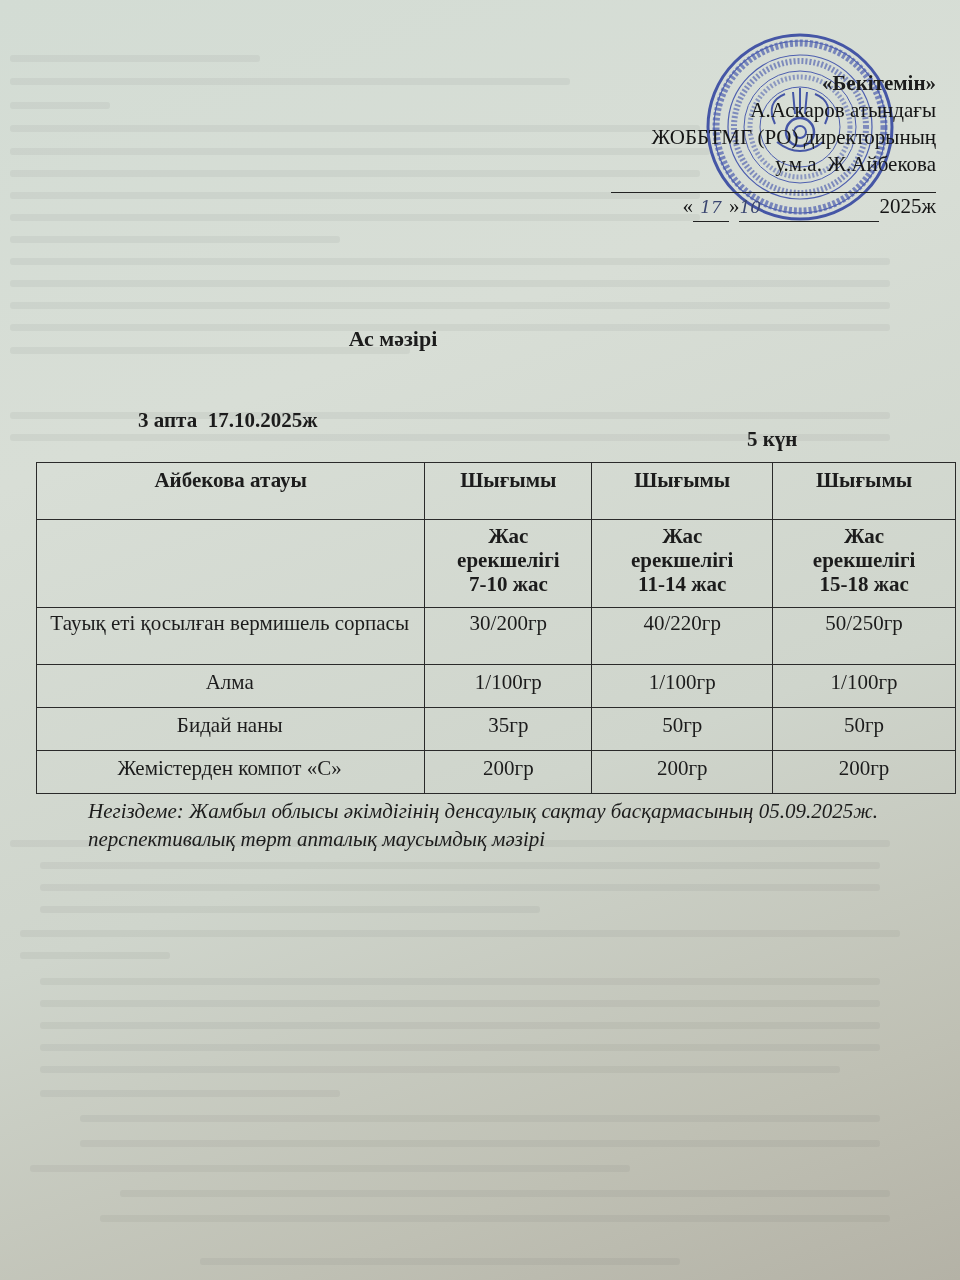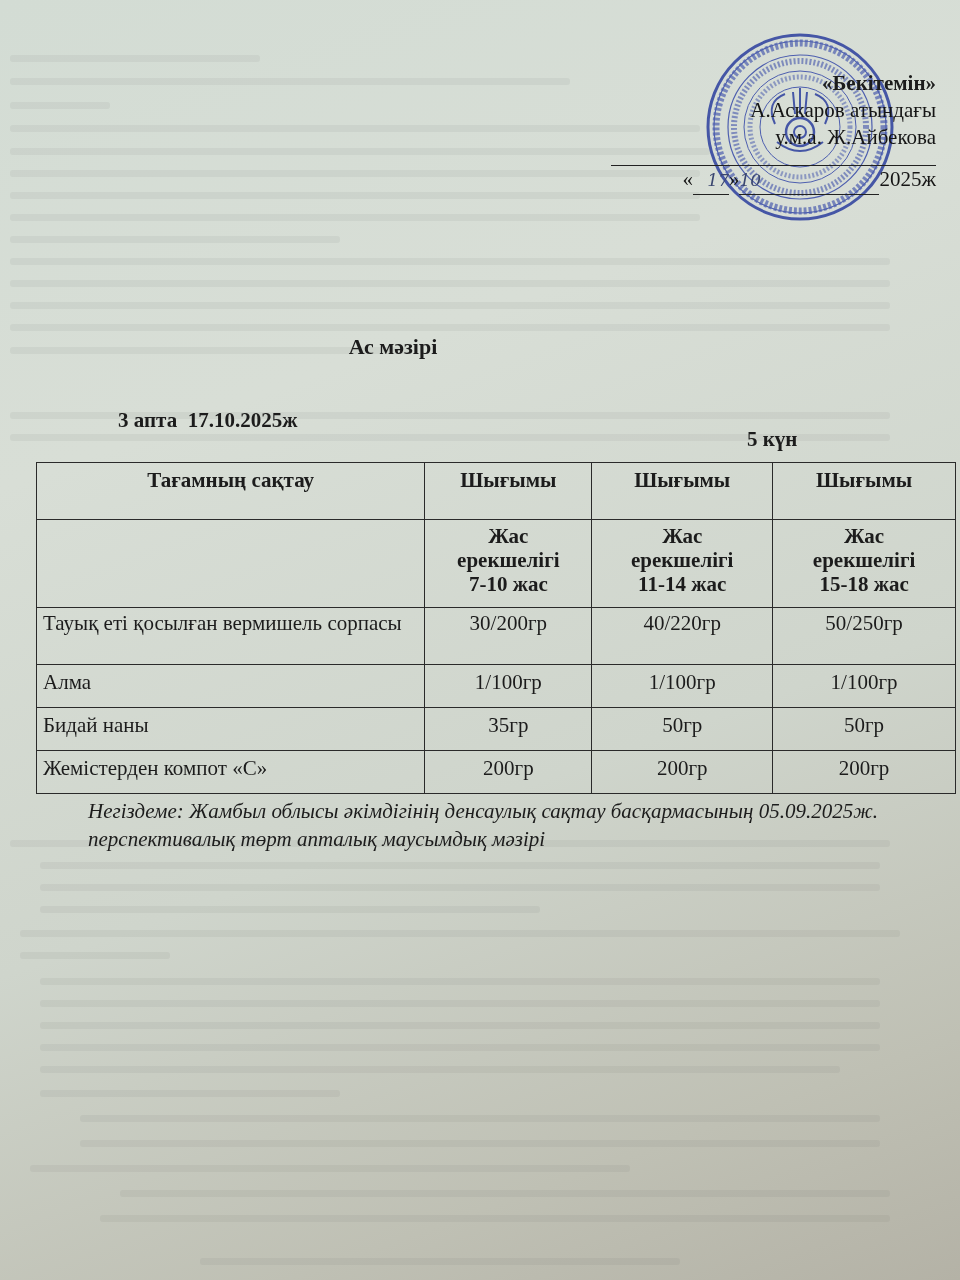--- a/index.html
+++ b/index.html
@@ -25,38 +25,38 @@
     .approval .head { font-weight: bold; }
     .approval .line { color: #151515; }
     .approval .sigline {
       border-bottom: 1.5px solid #222; width: 325px; margin-left: auto; height: 14px;
     }
     .approval .date-line { margin-top: 0px; }
     .approval .hand { font-family: "DejaVu Serif", serif; font-style: italic; color: #3a4670; font-size: 17px; }
     .approval .blank { display: inline-block; border-bottom: 1.5px solid #222; }
     .title {
       position: absolute; left: 0; width: 786px; top: 326px; text-align: center;
-      font-weight: bold; font-size: 22px; margin-top: 8px;
+      font-weight: bold; font-size: 22px;
     }
     .meta {
       position: absolute; top: 408px; font-weight: bold; font-size: 21px;
     }
     .meta.left { left: 118px; }
     .meta.right { left: 747px; margin-top: 19px; }
     table.menu {
       position: absolute; left: 36px; top: 462px; width: 920px;
       border-collapse: collapse; font-size: 21px; line-height: 24px;
     }
     table.menu td, table.menu th {
       border: 1.4px solid #2a2a2a; padding: 0 8px; vertical-align: top;
     }
     table.menu th { font-weight: bold; text-align: center; }
     table.menu tr.h1 th { height: 51px; vertical-align: top; padding-top: 5px; }
     table.menu tr.h2 th { height: 83px; padding-top: 4px; line-height: 24px; margin-top: 8px; }
-    table.menu td.name { text-align: left; padding-left: 6px; margin-left: 32px; }
+    table.menu td.name { text-align: center; padding-left: 6px; margin-left: 32px; }
     table.menu td.val { text-align: center; }
     table.menu tr.r1 td { height: 53px; padding-top: 3px; }
     table.menu tr.r2 td, table.menu tr.r3 td, table.menu tr.r4 td { height: 37px; padding-top: 5px; }
     .col-name { width: 389px; }
     .col-a { width: 167px; }
     .col-b { width: 181px; }
     .col-c { width: 183px; }
     .basis {
       position: absolute; left: 88px; top: 797px; width: 800px;
       font-style: italic; font-size: 21px; line-height: 28px;
@@ -113,41 +113,42 @@
   <circle cx="95" cy="95" r="40" fill="none" stroke="#3548a8" stroke-width="1"></circle>
   <circle cx="95" cy="100" r="14" fill="none" stroke="#2c3f9e" stroke-width="2.5"></circle>
   <circle cx="95" cy="100" r="6" fill="none" stroke="#2c3f9e" stroke-width="2"></circle>
   <path d="M70 92 Q60 70 80 62 M120 92 Q130 70 110 62 M88 60 L90 82 M95 56 L95 82 M102 60 L100 82" fill="none" stroke="#2c3f9e" stroke-width="2"></path>
   <path d="M72 110 Q95 128 118 110" fill="none" stroke="#2c3f9e" stroke-width="2"></path>
 </svg>
 
 <div class="approval">
   <div class="head">«Бекітемін»</div>
   <div class="line">А.Аскаров атындағы</div>
+  <div class="line">ЖОББТМГ (РО) директорының</div>
   <div class="line">у.м.а. Ж.Айбекова</div>
   <div class="sigline"></div>
   <div class="line date-line">
-    <span>«</span><span class="blank hand" style="width:36px;text-align:right;">17</span><span>»</span><span class="blank hand" style="width:140px;text-align:left;">10</span><span>2025ж</span>
+    <span>«</span><span class="blank hand" style="width:36px;text-align:center;">17</span><span>»</span><span class="blank hand" style="width:140px;text-align:left;">10</span><span>2025ж</span>
   </div>
 </div>
 
 <div class="title">Ас мәзірі</div>
-<div class="meta left" style="white-space:pre;">3 апта  17.10.2025ж</div>
+<div class="meta left" style="white-space:pre;margin-left:20px;">3 апта  17.10.2025ж</div>
 <div class="meta right">5 күн</div>
 
 <table class="menu">
   <colgroup>
     <col class="col-name">
       <col class="col-a">
       <col class="col-b">
       <col class="col-c">
   </colgroup>
   <tbody>
       <tr class="h1">
-    <th>Тағамның сақтау</th>
+    <th>Айбекова атауы</th>
     <th>Шығымы</th>
     <th>Шығымы</th>
     <th>Шығымы</th>
   </tr>
   <tr class="h2">
     <th></th>
     <th>
       <div>Жас</div>
       <div>ерекшелігі</div>
       <div>7-10 жас</div>

